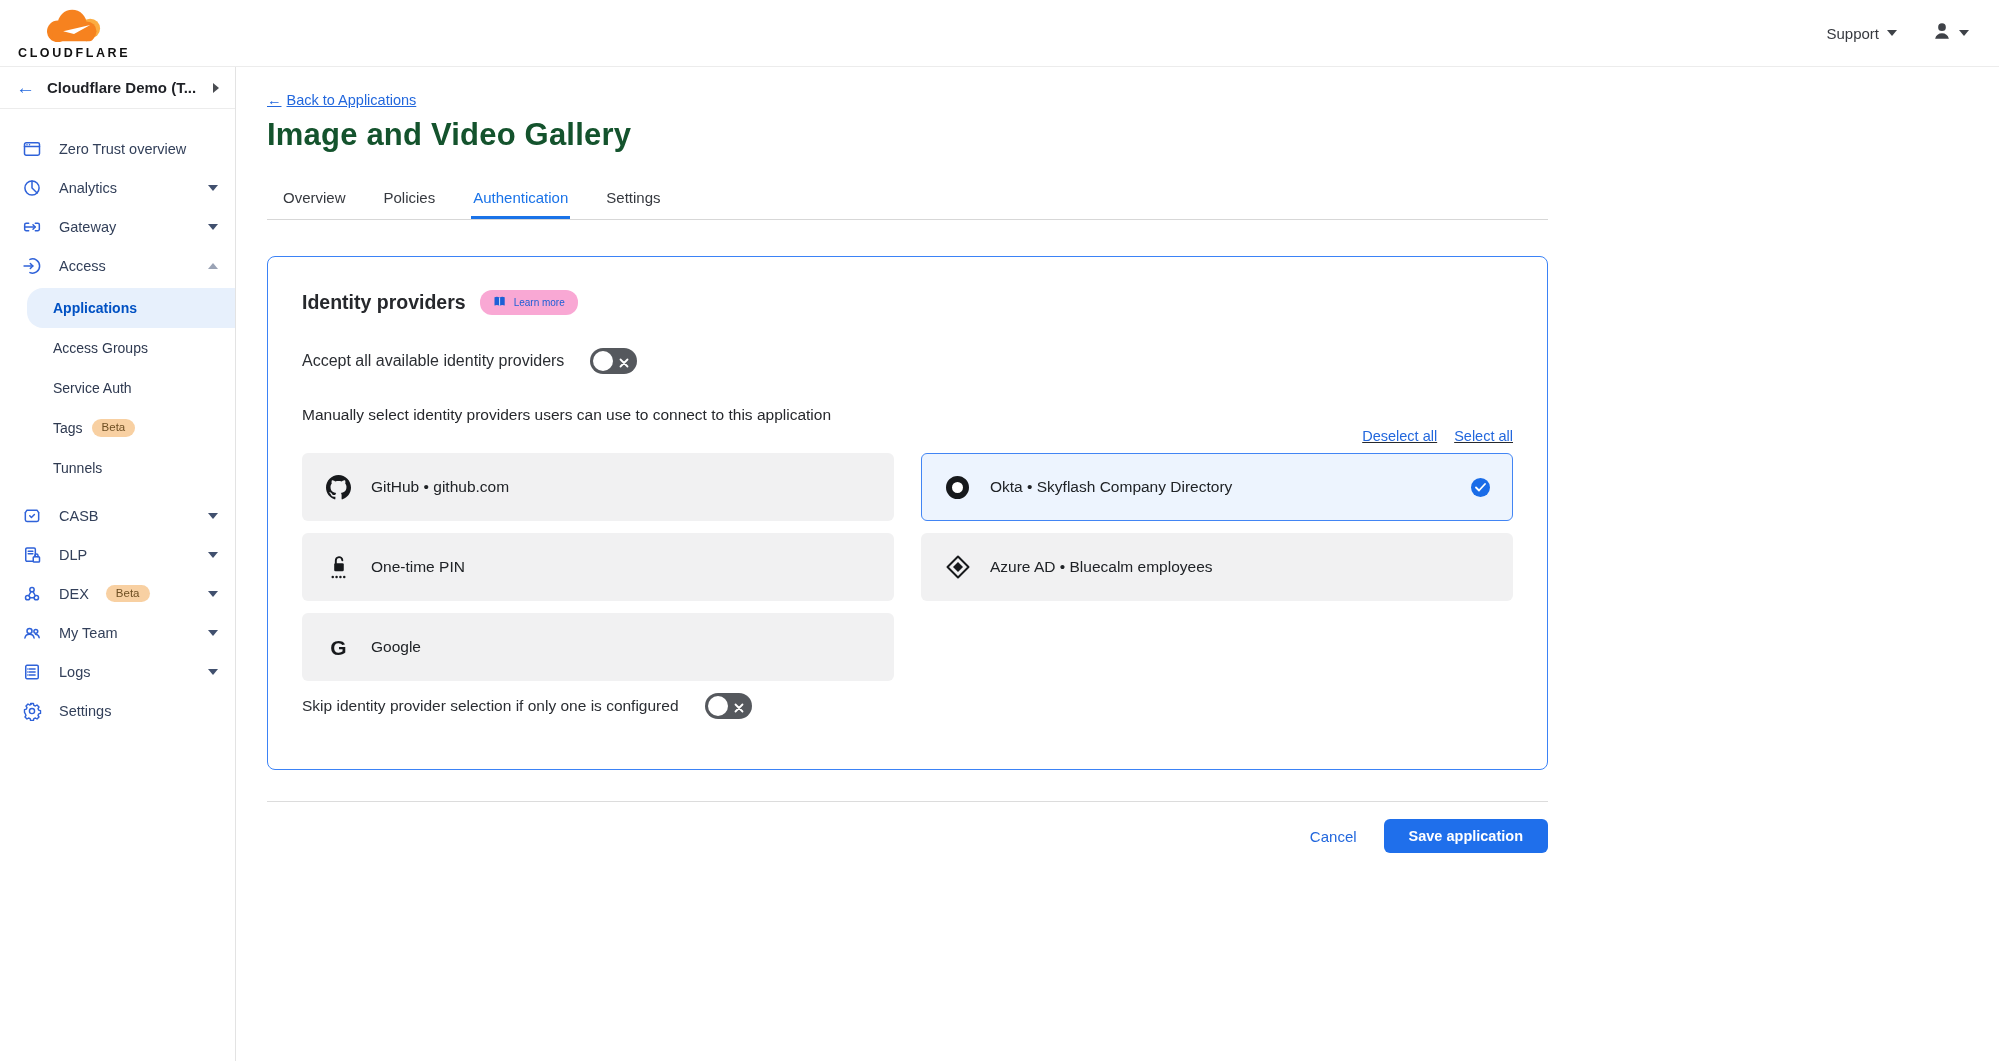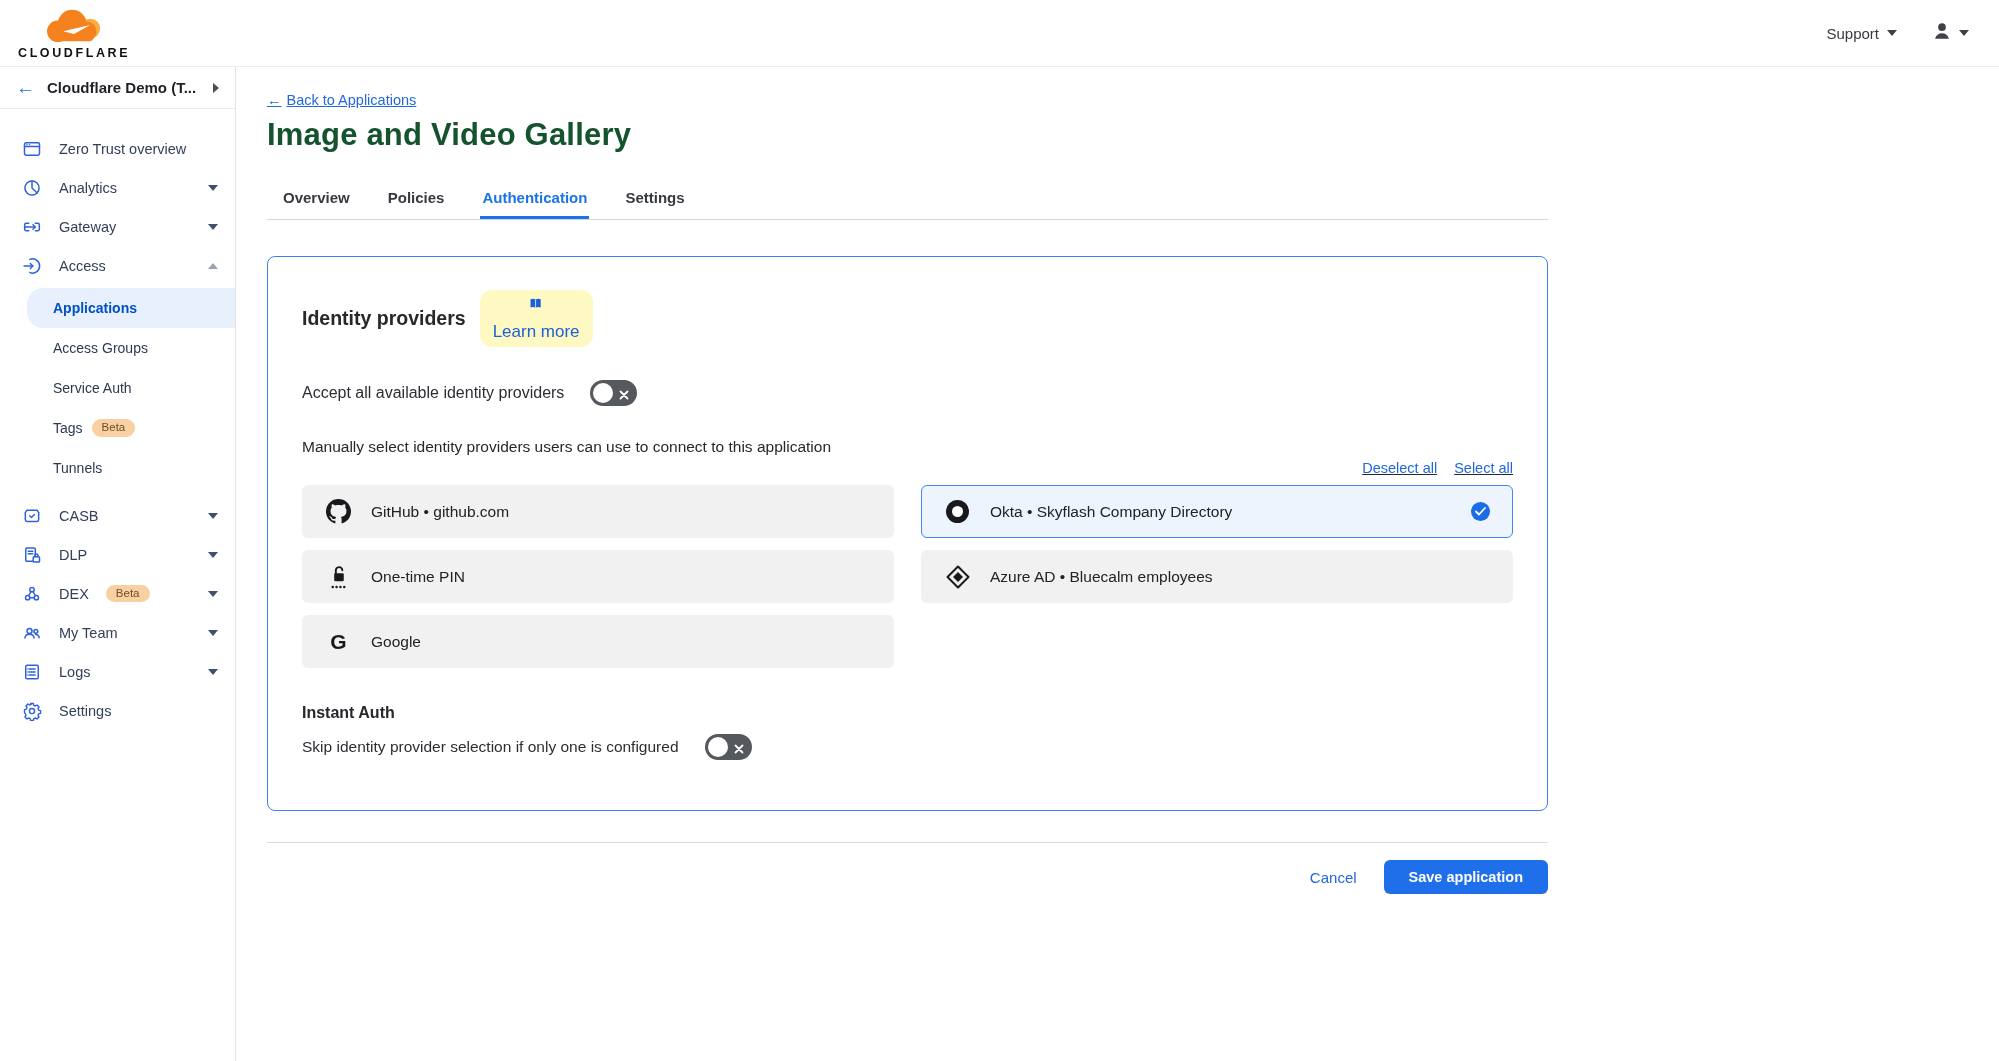--- a/index.html
+++ b/index.html
@@ -35,37 +35,37 @@
   .sub-item { display:flex; align-items:center; gap:9px; height:40px; padding-left:53px; font-size:14px; color:#2e3950; cursor:pointer; }
   .sub-item.active { margin-left:27px; padding-left:26px; background:#e7f0fc; border-radius:16px 0 0 16px; color:#0051c3; font-weight:700; }
   .beta-badge { background:#f8d0a2; color:#6e4f23; font-size:11.5px; font-weight:400; padding:3px 10px; border-radius:10px; line-height:1; }
 
   
   .main { flex:1; padding:24px 0 0 31px; overflow:hidden; }
   .content { width:1281px; }
   .back-link { display:inline-flex; align-items:center; gap:5px; color:#2267dd; font-size:14.5px; text-decoration:underline; cursor:pointer; }
   .page-title { margin-top:8px; font-size:31px; font-weight:800; color:#14532d; letter-spacing:.2px; }
   .tabs { display:flex; gap:34px; padding-left:14px; border-bottom:1px solid #d7d7d7; margin-top:26px; }
-  .tab { padding:10px 2px 13px; font-size:15px; font-weight:700; color:#36393f; cursor:pointer; }
+  .tab { padding:10px 2px 13px; font-size:15px; font-weight:400; color:#36393f; cursor:pointer; }
   .tab.active { color:#1a73e8; padding-bottom:10px; border-bottom:3px solid #1a73e8; }
 
   
   .card { margin-top:36px; border:1px solid #3b82f6; border-radius:8px; background:#fff; padding:33px 34px 50px; }
   .card-heading-row { display:flex; align-items:center; gap:14px; }
   .card-heading { font-size:19.5px; font-weight:800; color:#26282c; }
-  .learn-badge { display:inline-flex; align-items:center; gap:7px; background:#fef9c3; color:#1d5fd6; font-size:17px; padding:5px 13px; border-radius:12px; cursor:pointer;flex-direction:column; }
+  .learn-badge { display:inline-flex; align-items:center; gap:7px; background:#f9a8d4; color:#1d5fd6; font-size:10px; padding:5px 13px; border-radius:12px; cursor:pointer; }
   .toggle-row { display:flex; align-items:center; gap:26px; margin-top:33px; font-size:16px; color:#2b2e33; }
   .toggle { width:47px; height:26px; border-radius:13px; background:#55585d; position:relative; flex:none; cursor:pointer; }
   .toggle .knob { position:absolute; left:3px; top:3px; width:20px; height:20px; border-radius:50%; background:#fff; }
   .toggle .x-icon { position:absolute; right:7px; top:7px; }
   .manual-text { margin-top:32px; font-size:15.5px; color:#26282c; }
   .select-links { display:flex; justify-content:flex-end; gap:17px; margin-top:4px; font-size:14.5px;text-decoration:underline; }
   .select-links span { color:#2267dd; cursor:pointer; }
   .provider-grid { margin-top:9px; display:grid; grid-template-columns:1fr 1fr; column-gap:27px; row-gap:12px; }
-  .provider { height:53px; border-radius:6px; background:#f1f1f2; border:1.5px solid transparent; display:flex; align-items:center; gap:19px; padding:0 22px; font-size:15.5px; color:#202327; cursor:pointer; }
+  .provider { height:68px; border-radius:6px; background:#f1f1f2; border:1.5px solid transparent; display:flex; align-items:center; gap:19px; padding:0 22px; font-size:15.5px; color:#202327; cursor:pointer; }
   .provider.selected { background:#edf4fe; border-color:#4285f4; }
   .provider .picon { width:27px; flex:none; display:flex; align-items:center; justify-content:center; }
   .okta-ring { width:23px; height:23px; border-radius:50%; border:6px solid #17191c; background:#fff; }
   .google-g { font-size:21px; font-weight:800; color:#17191c; line-height:1; }
   .check-badge { margin-left:auto; width:19px; height:19px; border-radius:50%; background:#1a6ce8; display:flex; align-items:center; justify-content:center; flex:none; }
   .instant-heading { margin-top:36px; font-size:16px; font-weight:800; color:#26282c; }
   .skip-row { margin-top:12px; }
 
   
   .footer-divider { border-top:1px solid #dcdcdc; margin-top:31px; }
@@ -360,21 +360,20 @@
 
           <div class="provider">
             <span class="picon">
               <span class="google-g">G</span>
             </span>
             <span>Google</span>
           </div>
 
         </div>
 
-        <div class="instant-heading">Instant Auth</div>
 
         <div class="toggle-row skip-row" style="margin-top:12px; font-size:15.5px;">
           <span>Skip identity provider selection if only one is configured</span>
           <span class="toggle">
             <span class="knob"></span>
             <span class="x-icon">
               <svg width="12" height="12" viewBox="0 0 12 12">
                   <path d="M2.5 2.5l7 7M9.5 2.5l-7 7" stroke="#fff" stroke-width="1.8" stroke-linecap="round"></path>
                 </svg>
             </span>

